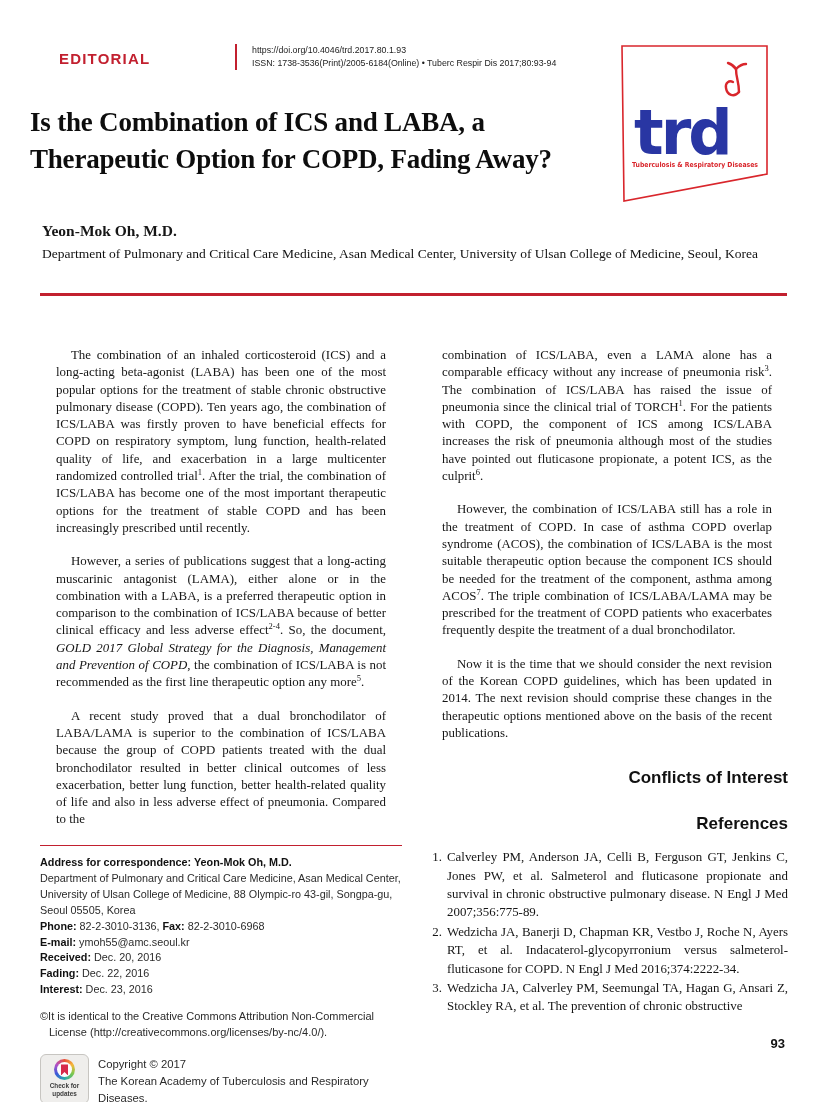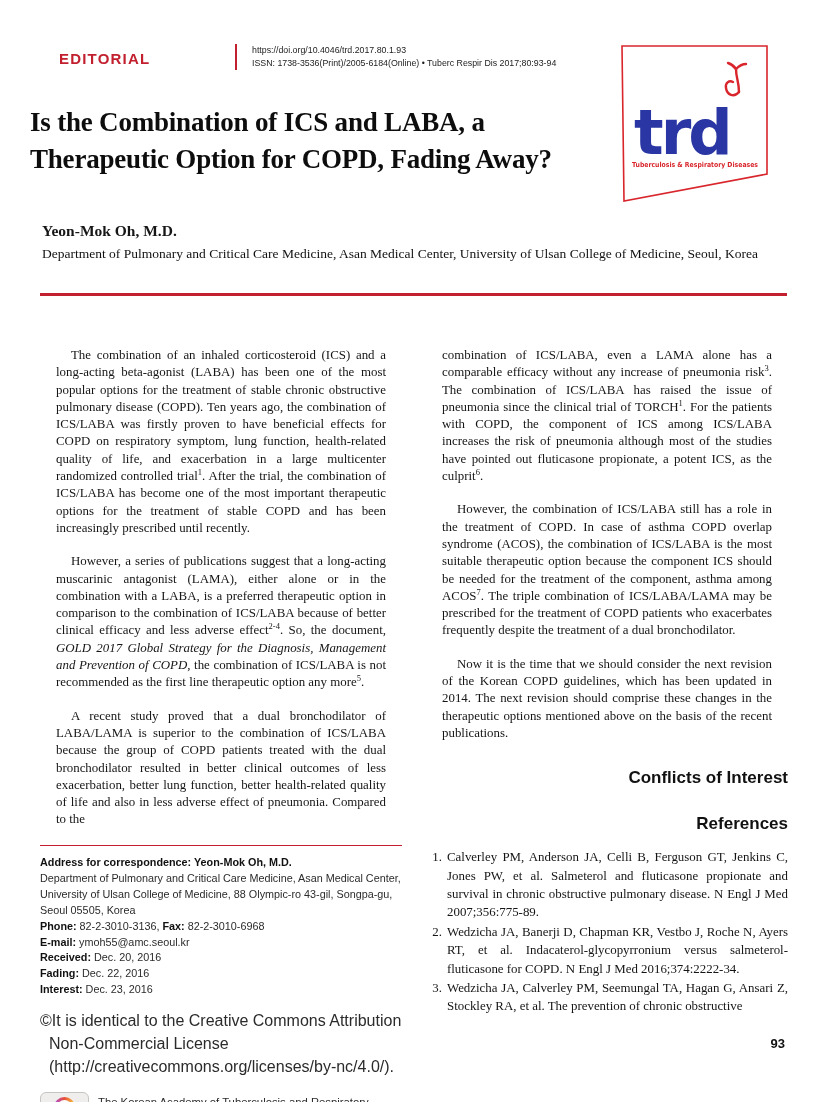--- a/index.html
+++ b/index.html
@@ -64,21 +64,21 @@
 
   
   .corr-divider{height:1.6px;background:#c2202f;margin:14px 0 9px 0;}
   .corr-line{
     font-family:"Liberation Sans","DejaVu Sans",sans-serif;
     font-size:10.8px;line-height:1.47;color:#2b2b2b;
   }
   .corr-line b{color:#111;}
   .license-note{
     font-family:"Liberation Sans","DejaVu Sans",sans-serif;
-    font-size:16px;line-height:1.45;color:#2b2b2b;
+    font-size:11px;line-height:1.45;color:#2b2b2b;
     margin-top:11px;padding-left:9px;text-indent:-9px;
   }
   .copyright-row{display:flex;align-items:flex-start;margin-top:13px;gap:9px;}
   .update-badge{
     flex:none;width:47px;height:48px;background:#efeeec;border:1px solid #c7c5c1;
     border-radius:6px;display:flex;flex-direction:column;align-items:center;
     justify-content:center;cursor:pointer;
   }
   .badge-ring{
     width:21px;height:21px;border-radius:50%;
@@ -171,20 +171,21 @@
             <div class="badge-ring-inner">
               <div class="badge-bookmark"></div>
             </div>
           </div>
           <div class="badge-text">
             <div>Check for</div>
             <div>updates</div>
           </div>
         </div>
         <div class="copyright-text">
+          <div>Copyright © 2017</div>
           <div>The Korean Academy of Tuberculosis and Respiratory Diseases.</div>
           <div>All rights reserved.</div>
         </div>
       </div>
     </div>
 
     <div class="col">
       <p class="para noindent">combination of ICS/LABA, even a LAMA alone has a comparable efficacy without any increase of pneumonia risk<sup>3</sup>. The combination of ICS/LABA has raised the issue of pneumonia since the clinical trial of TORCH<sup>1</sup>. For the patients with COPD, the component of ICS among ICS/LABA increases the risk of pneumonia although most of the studies have pointed out fluticasone propionate, a potent ICS, as the culprit<sup>6</sup>.</p>
       <p class="para">However, the combination of ICS/LABA still has a role in the treatment of COPD. In case of asthma COPD overlap syndrome (ACOS), the combination of ICS/LABA is the most suitable therapeutic option because the component ICS should be needed for the treatment of the component, asthma among ACOS<sup>7</sup>. The triple combination of ICS/LABA/LAMA may be prescribed for the treatment of COPD patients who exacerbates frequently despite the treatment of a dual bronchodilator.</p>
       <p class="para">Now it is the time that we should consider the next revision of the Korean COPD guidelines, which has been updated in 2014. The next revision should comprise these changes in the therapeutic options mentioned above on the basis of the recent publications.</p>

